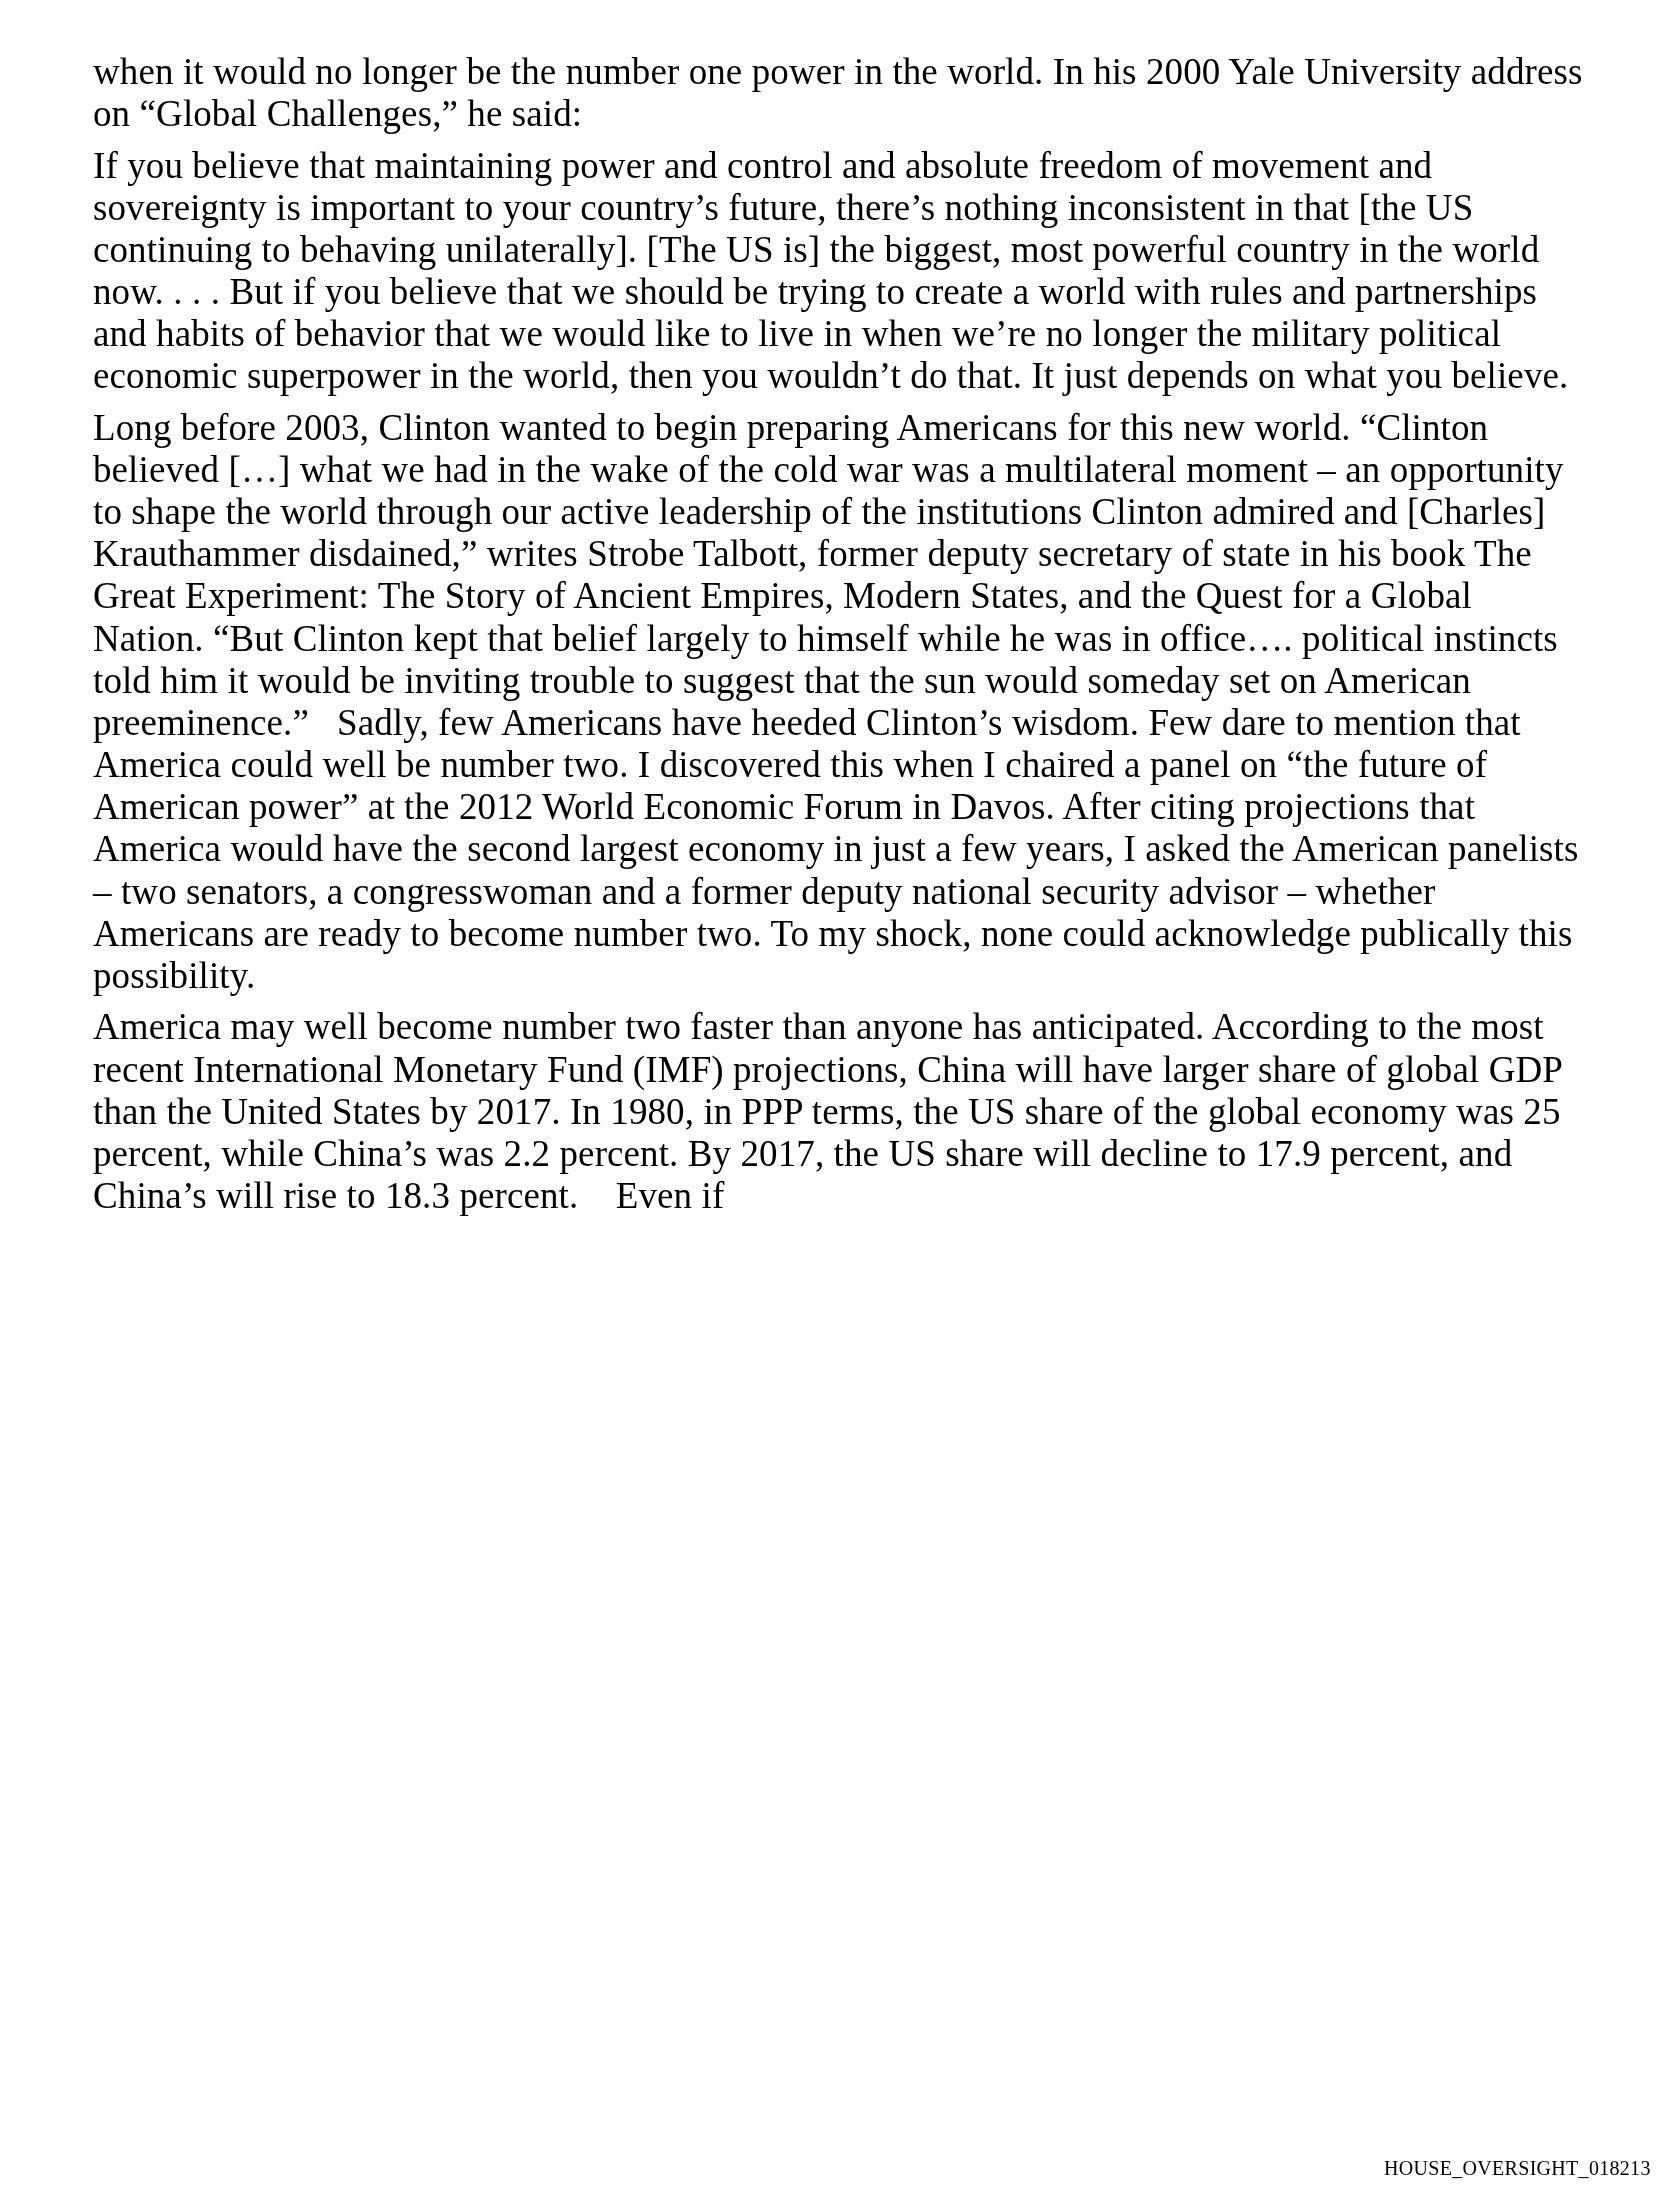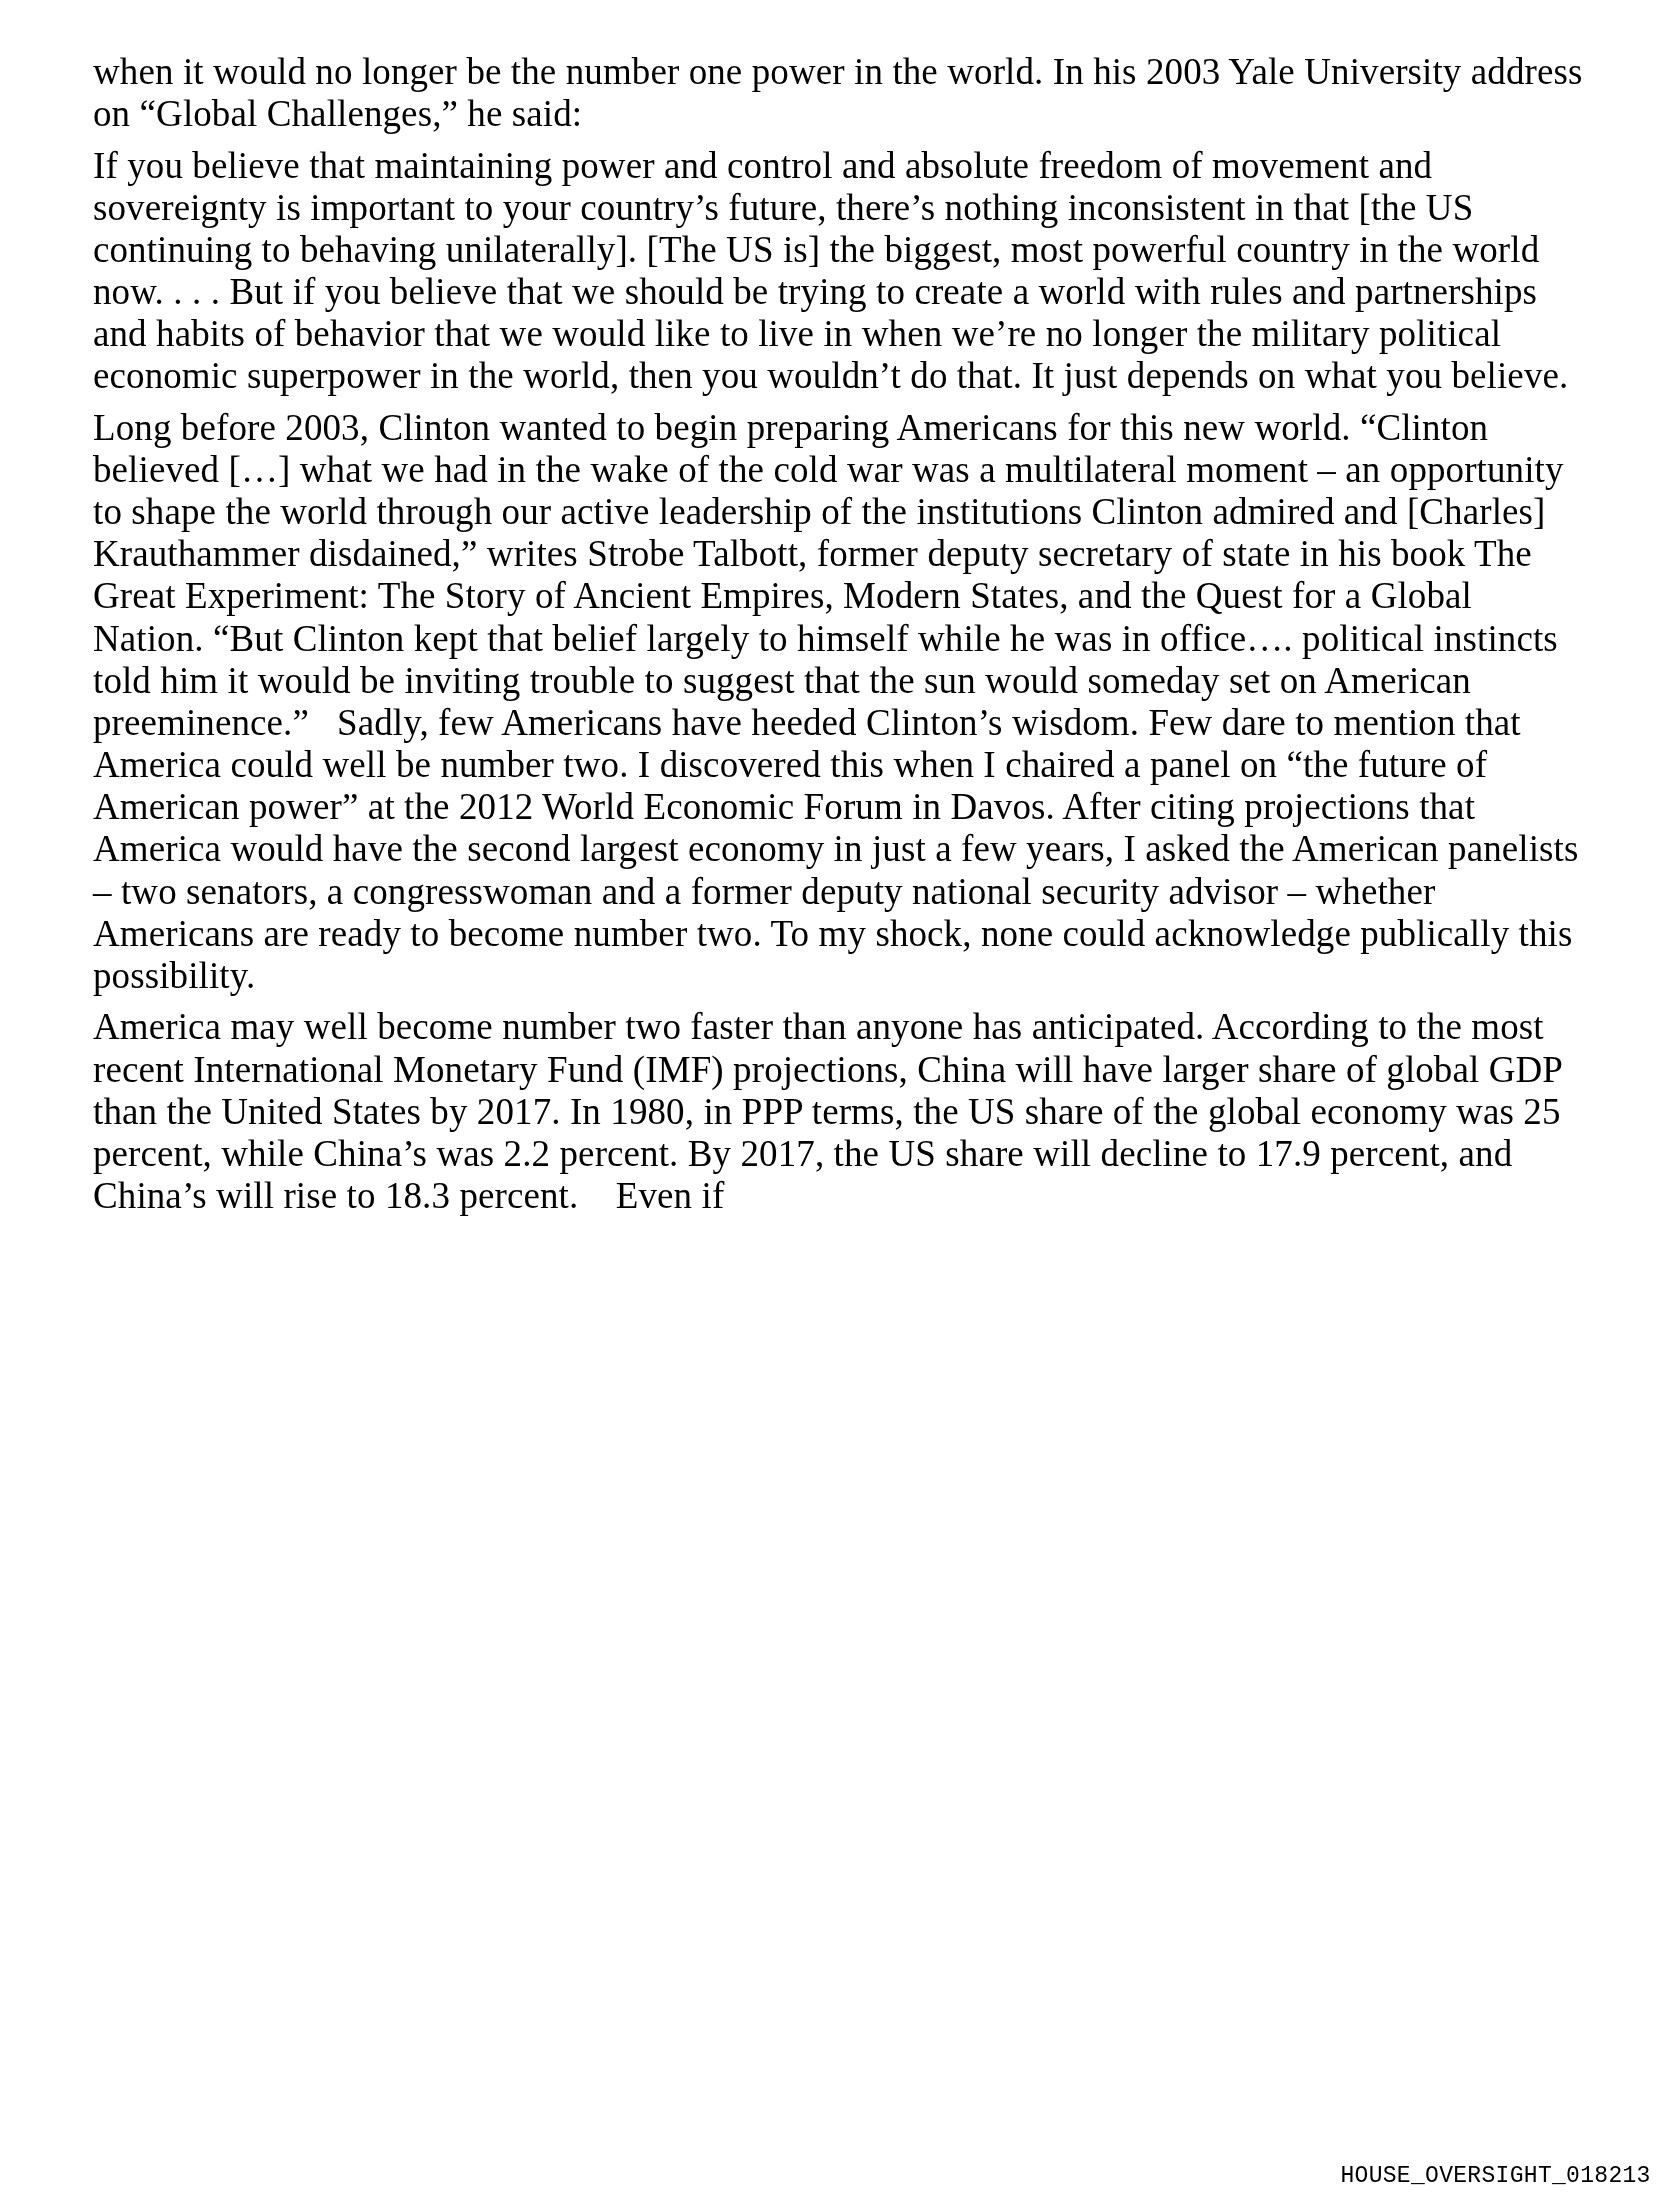--- a/index.html
+++ b/index.html
@@ -26,32 +26,32 @@
     margin: 0 0 9.2px 0;
     font-size: 37px;
     line-height: 1.14;
     text-align: left;
     white-space: pre-wrap;
     letter-spacing: 0.1px;
   }
   .footer {
     position: absolute;
     right: 18.3px;
-    bottom: 16px;
-    font-family: Liberation Mono, monospace;
-    font-size: 23px;
+    bottom: 25px;
+    font-family: Liberation Serif, serif;
+    font-size: 20px;
     color: #000000;
     letter-spacing: 0.3px;
   }
 </style>
 </head>
 <body>
 
 <div class="page">
   <div class="content">
-    <p>when it would no longer be the number one power in the world. In his 2003 Yale University address on “Global Challenges,” he said:</p>
+    <p>when it would no longer be the number one power in the world. In his 2000 Yale University address on “Global Challenges,” he said:</p>
     <p>If you believe that maintaining power and control and absolute freedom of movement and sovereignty is important to your country’s future, there’s nothing inconsistent in that [the US continuing to behaving unilaterally]. [The US is] the biggest, most powerful country in the world now. . . . But if you believe that we should be trying to create a world with rules and partnerships and habits of behavior that we would like to live in when we’re no longer the military political economic superpower in the world, then you wouldn’t do that. It just depends on what you believe.</p>
     <p>Long before 2003, Clinton wanted to begin preparing Americans for this new world. “Clinton believed […] what we had in the wake of the cold war was a multilateral moment – an opportunity to shape the world through our active leadership of the institutions Clinton admired and [Charles] Krauthammer disdained,” writes Strobe Talbott, former deputy secretary of state in his book The Great Experiment: The Story of Ancient Empires, Modern States, and the Quest for a Global Nation. “But Clinton kept that belief largely to himself while he was in office…. political instincts told him it would be inviting trouble to suggest that the sun would someday set on American preeminence.”   Sadly, few Americans have heeded Clinton’s wisdom. Few dare to mention that America could well be number two. I discovered this when I chaired a panel on “the future of American power” at the 2012 World Economic Forum in Davos. After citing projections that America would have the second largest economy in just a few years, I asked the American panelists – two senators, a congresswoman and a former deputy national security advisor – whether Americans are ready to become number two. To my shock, none could acknowledge publically this possibility.</p>
     <p>America may well become number two faster than anyone has anticipated. According to the most recent International Monetary Fund (IMF) projections, China will have larger share of global GDP than the United States by 2017. In 1980, in PPP terms, the US share of the global economy was 25 percent, while China’s was 2.2 percent. By 2017, the US share will decline to 17.9 percent, and China’s will rise to 18.3 percent.    Even if</p>
   </div>
   <div class="footer">HOUSE_OVERSIGHT_018213</div>
 </div>
 
 
 </body></html>

